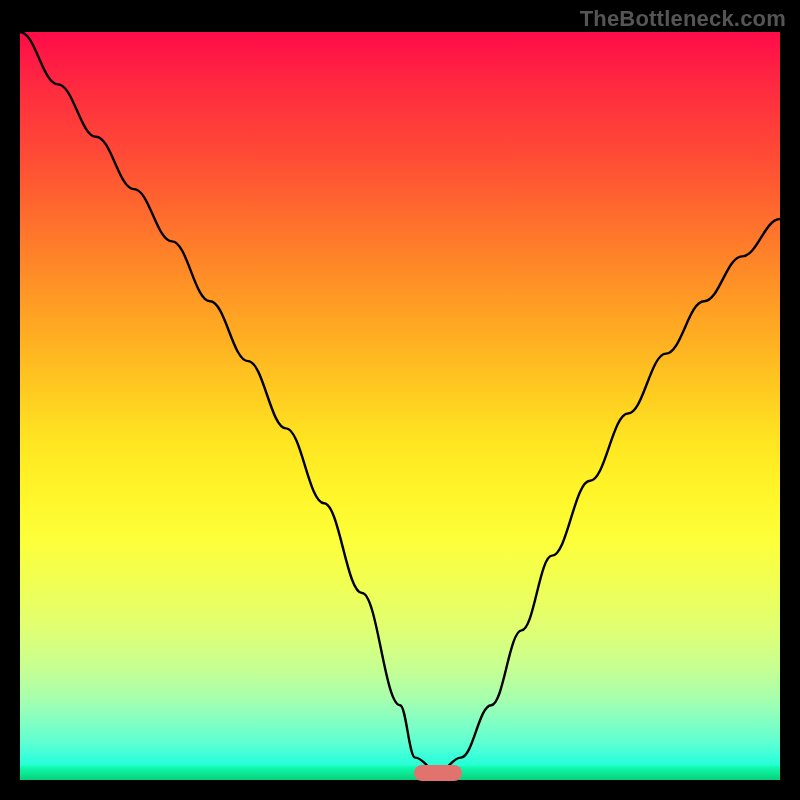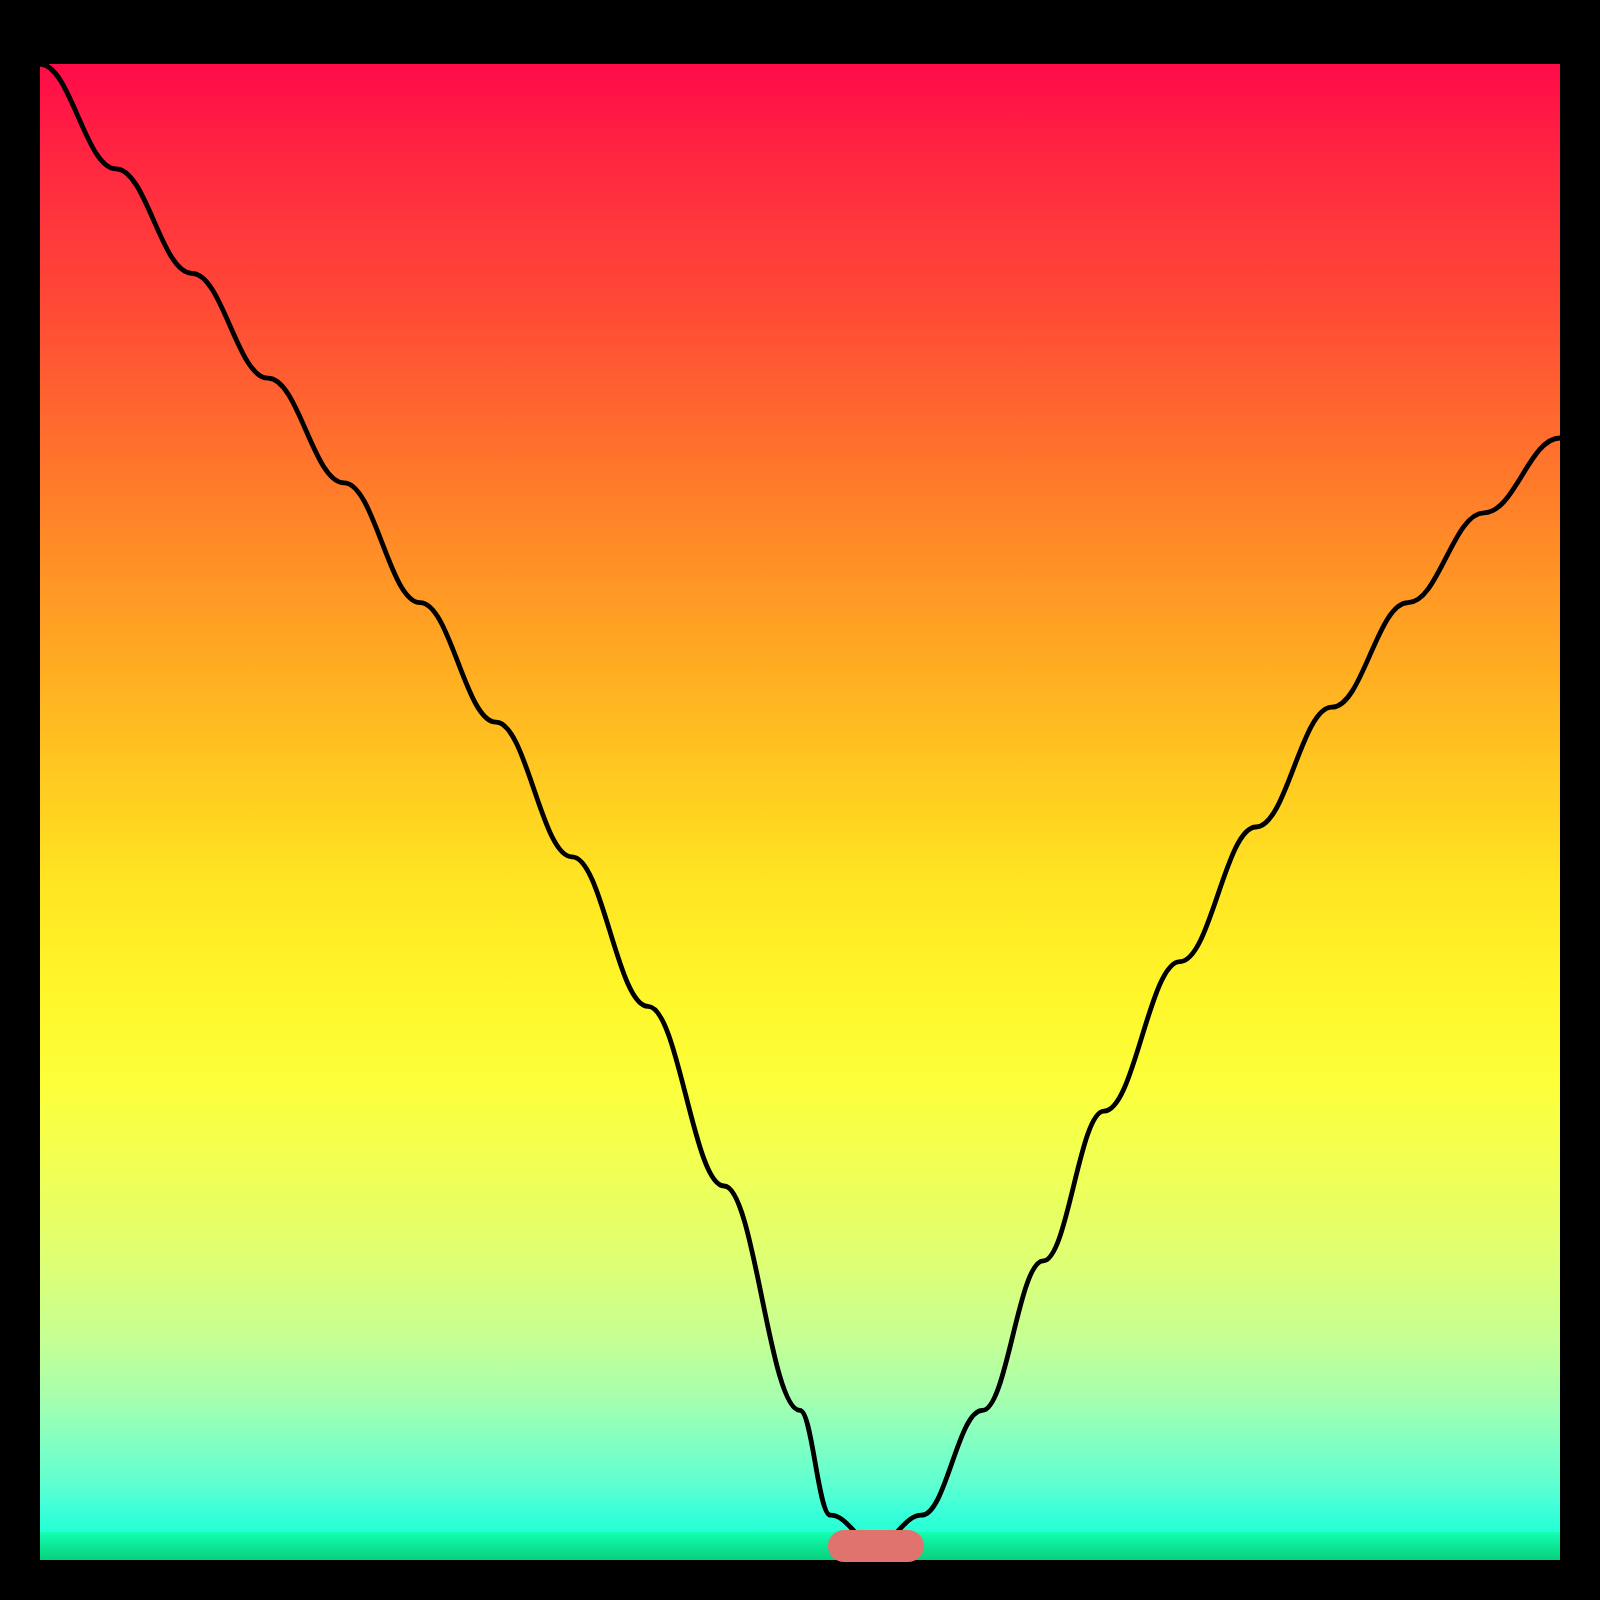--- a/index.html
+++ b/index.html
@@ -81,20 +81,21 @@
     top: 0;
     width: 100%;
     height: 100%;
     overflow: visible;
   }
 </style>
 </head>
 <body>
 
 <div class="frame">
+  <div class="watermark">TheBottleneck.com</div>
 
   <div class="plot">
     <div class="green-strip"></div>
 
     <svg class="curve" viewBox="0 0 760 748" preserveAspectRatio="none">
       <path fill="none" stroke="#000" stroke-width="2.4" stroke-linecap="round" d="M 0.0 0.0 C 15.2 0.0, 22.8 52.4, 38.0 52.4 C 53.2 52.4, 60.8 104.7, 76.0 104.7 C 91.2 104.7, 98.8 157.1, 114.0 157.1 C 129.2 157.1, 136.8 209.4, 152.0 209.4 C 167.2 209.4, 174.8 269.3, 190.0 269.3 C 205.2 269.3, 212.8 329.1, 228.0 329.1 C 243.2 329.1, 250.8 396.4, 266.0 396.4 C 281.2 396.4, 288.8 471.2, 304.0 471.2 C 319.2 471.2, 326.8 561.0, 342.0 561.0 C 357.2 561.0, 364.8 673.2, 380.0 673.2 C 386.1 673.2, 389.1 725.6, 395.2 725.6 C 404.3 725.6, 408.9 740.5, 418.0 740.5 C 427.1 740.5, 431.7 725.6, 440.8 725.6 C 453.0 725.6, 459.0 673.2, 471.2 673.2 C 483.4 673.2, 489.4 598.4, 501.6 598.4 C 513.8 598.4, 519.8 523.6, 532.0 523.6 C 547.2 523.6, 554.8 448.8, 570.0 448.8 C 585.2 448.8, 592.8 381.5, 608.0 381.5 C 623.2 381.5, 630.8 321.6, 646.0 321.6 C 661.2 321.6, 668.8 269.3, 684.0 269.3 C 699.2 269.3, 706.8 224.4, 722.0 224.4 C 737.2 224.4, 744.8 187.0, 760.0 187.0"></path>
     </svg>
 
     <div class="min-marker" style="left: 418px; top: 740.52px;"></div>
   </div>

